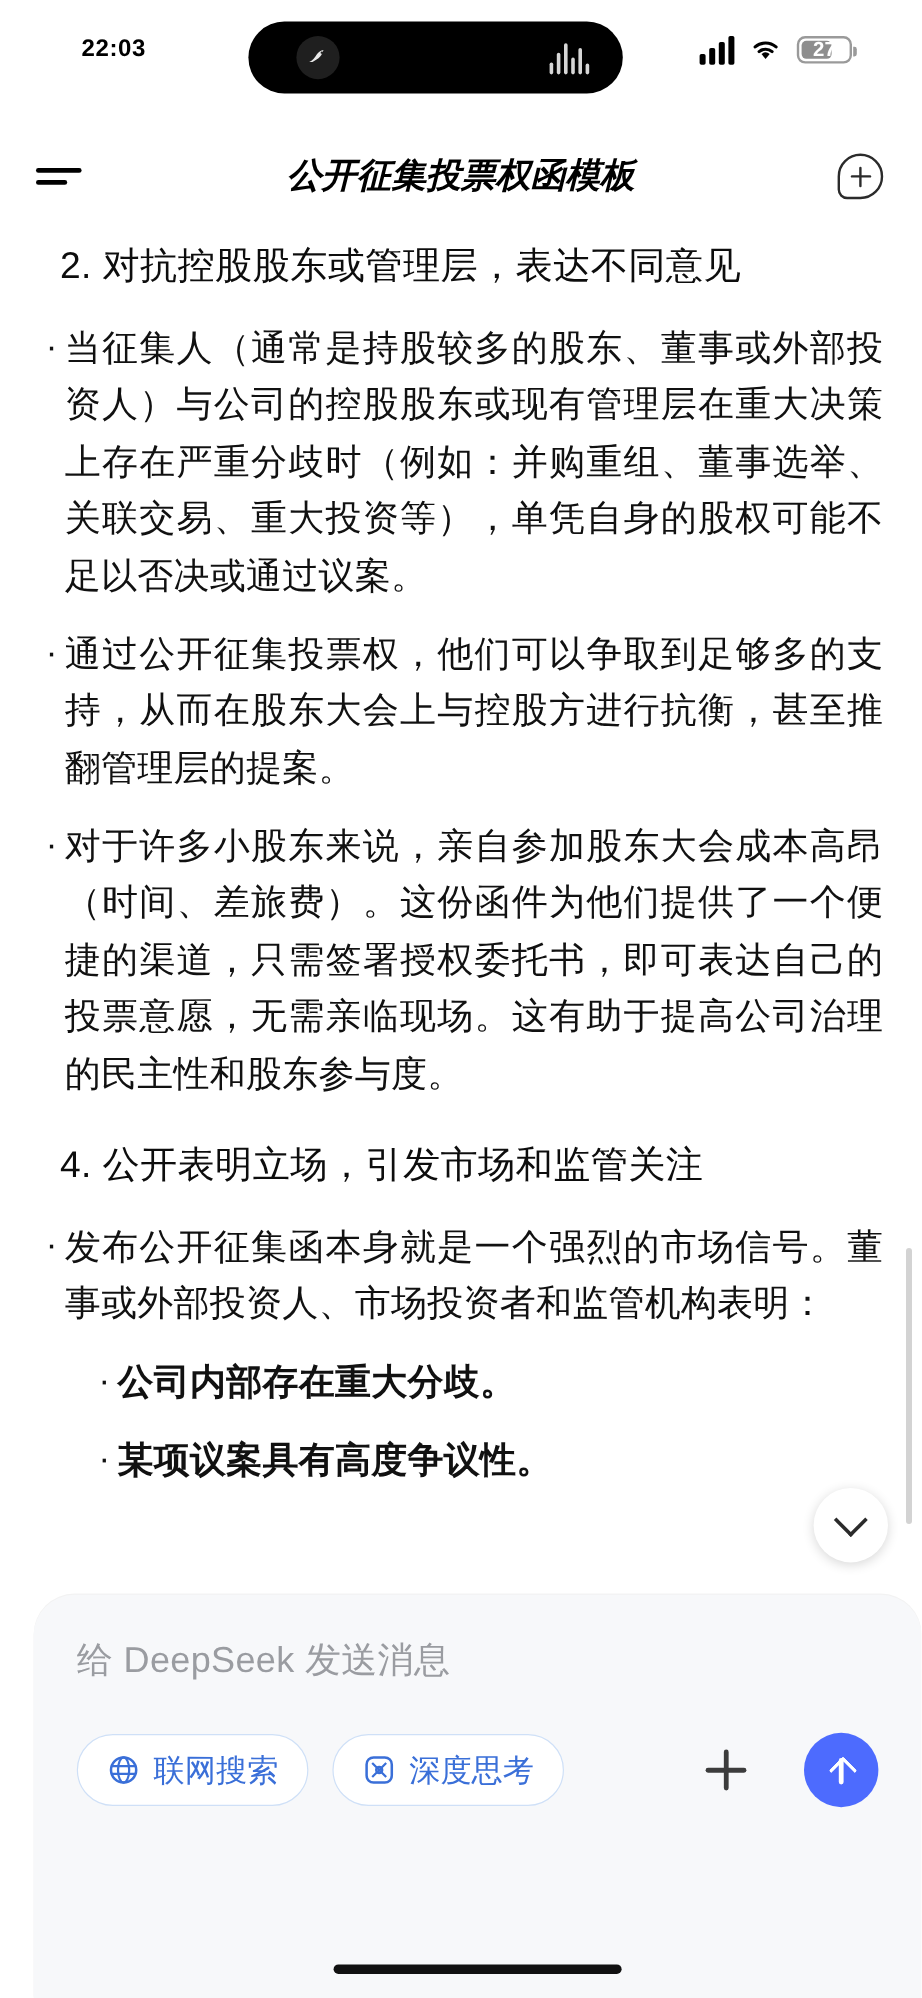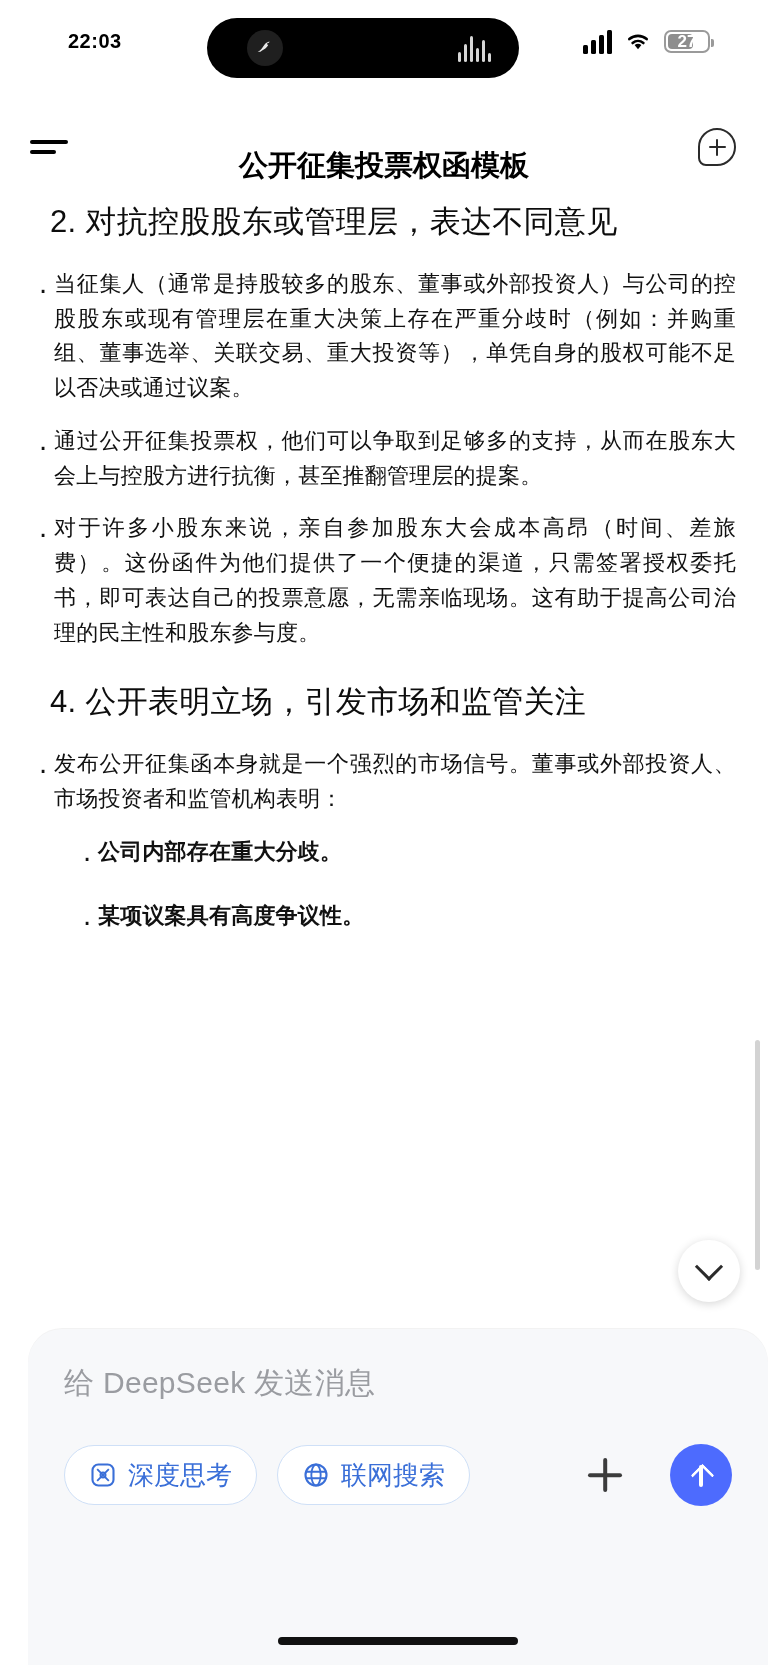--- a/index.html
+++ b/index.html
@@ -132,23 +132,24 @@
     font-weight: 700;
     color: #fff;
     z-index: 2;
   }
 
   
   .navbar {
     position: relative;
     height: 78px;
     display: flex;
-    align-items: flex-end;
+    align-items: center;
     justify-content: center;
     background: #fff;
+    font-style: italic;
   }
   .nav-menu {
     position: absolute;
     left: 30px;
     top: 22px;
     width: 38px;
     height: 32px;
     cursor: pointer;
   }
   .nav-menu span {
@@ -215,21 +216,21 @@
   .bullet .dot {
     flex: 0 0 auto;
     width: 22px;
     font-size: 29px;
     line-height: 1.58;
     color: #111;
     text-align: center;
   }
   .bullet .btext {
     flex: 1 1 auto;
-    font-size: 22px;
+    font-size: 30px;
     line-height: 1.58;
     color: #111;
     letter-spacing: 0.2px;
     text-align: justify;
   }
   .bullet.sub { margin-left: 44px; }
   .bullet.sub .btext { font-weight: 600; }
 
   
   .scroll-track {
@@ -481,39 +482,39 @@
     <div class="chev"></div>
   </div>
 
   <div class="composer">
     <div class="composer-input">给 DeepSeek 发送消息</div>
 
     <div class="chip-row">
       <div class="chip">
         <span class="cicon">
           <svg width="28" height="28" viewBox="0 0 24 24" aria-hidden="true">
+            <circle cx="12" cy="12" r="9" fill="none" stroke="#3a6fd8" stroke-width="1.8"></circle>
+            <ellipse cx="12" cy="12" rx="4" ry="9" fill="none" stroke="#3a6fd8" stroke-width="1.6"></ellipse>
+            <path d="M3.4 9.2h17.2M3.4 14.8h17.2" stroke="#3a6fd8" stroke-width="1.6"></path>
+          </svg>
+        </span>
+        <span>联网搜索</span>
+      </div>
+
+      <div class="chip">
+        <span class="cicon">
+          <svg width="28" height="28" viewBox="0 0 24 24" aria-hidden="true">
             <rect x="3" y="3" width="18" height="18" rx="5" fill="none" stroke="#3a6fd8" stroke-width="1.8"></rect>
             <path d="M7 7l10 10M17 7L7 17" stroke="#3a6fd8" stroke-width="1.6"></path>
             <circle cx="12" cy="12" r="2.2" fill="none" stroke="#3a6fd8" stroke-width="1.6"></circle>
           </svg>
         </span>
         <span>深度思考</span>
       </div>
 
-      <div class="chip">
-        <span class="cicon">
-          <svg width="28" height="28" viewBox="0 0 24 24" aria-hidden="true">
-            <circle cx="12" cy="12" r="9" fill="none" stroke="#3a6fd8" stroke-width="1.8"></circle>
-            <ellipse cx="12" cy="12" rx="4" ry="9" fill="none" stroke="#3a6fd8" stroke-width="1.6"></ellipse>
-            <path d="M3.4 9.2h17.2M3.4 14.8h17.2" stroke="#3a6fd8" stroke-width="1.6"></path>
-          </svg>
-        </span>
-        <span>联网搜索</span>
-      </div>
-
       <div class="spacer"></div>
 
       <div class="plus-btn"></div>
 
       <div class="send-btn">
         <span class="send-arrow"></span>
       </div>
     </div>
 
     <div class="home-indicator"></div>

